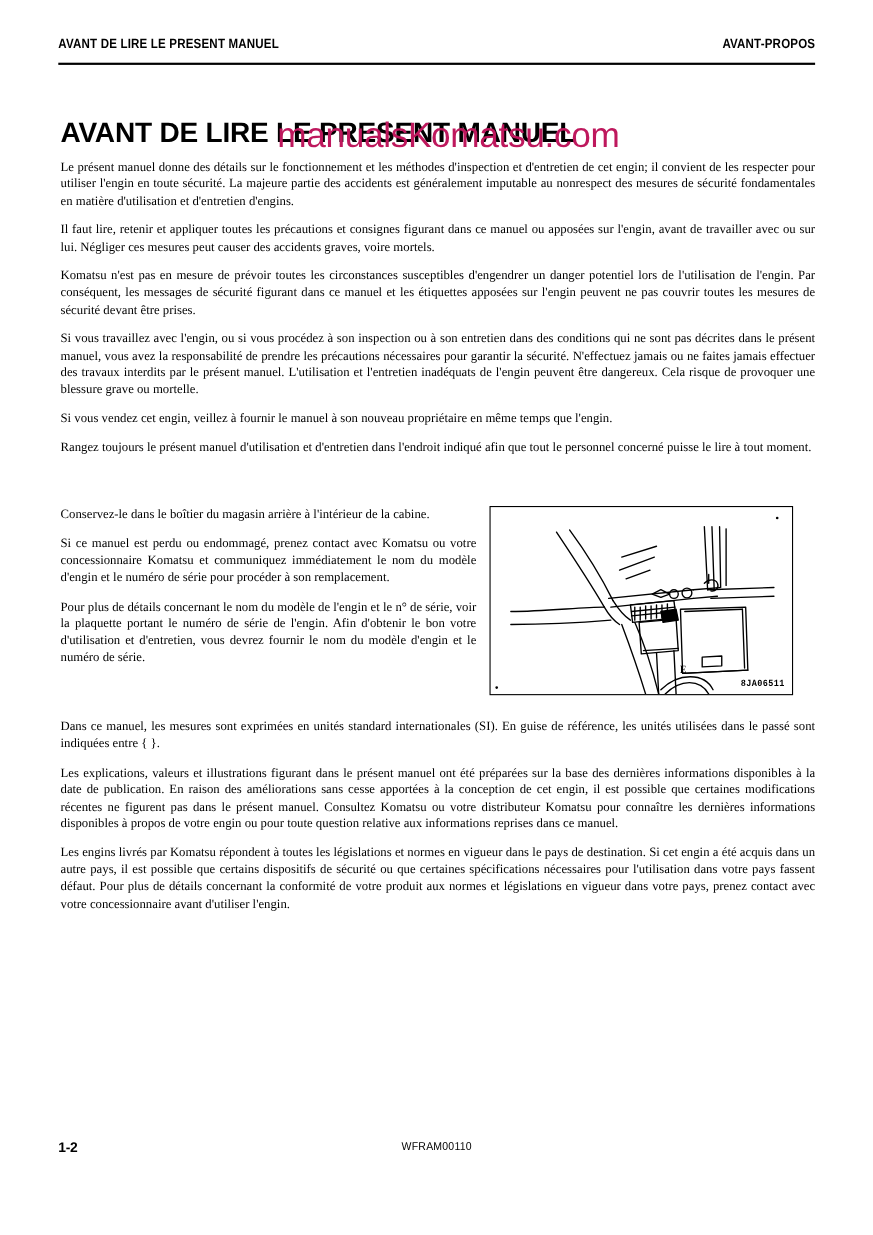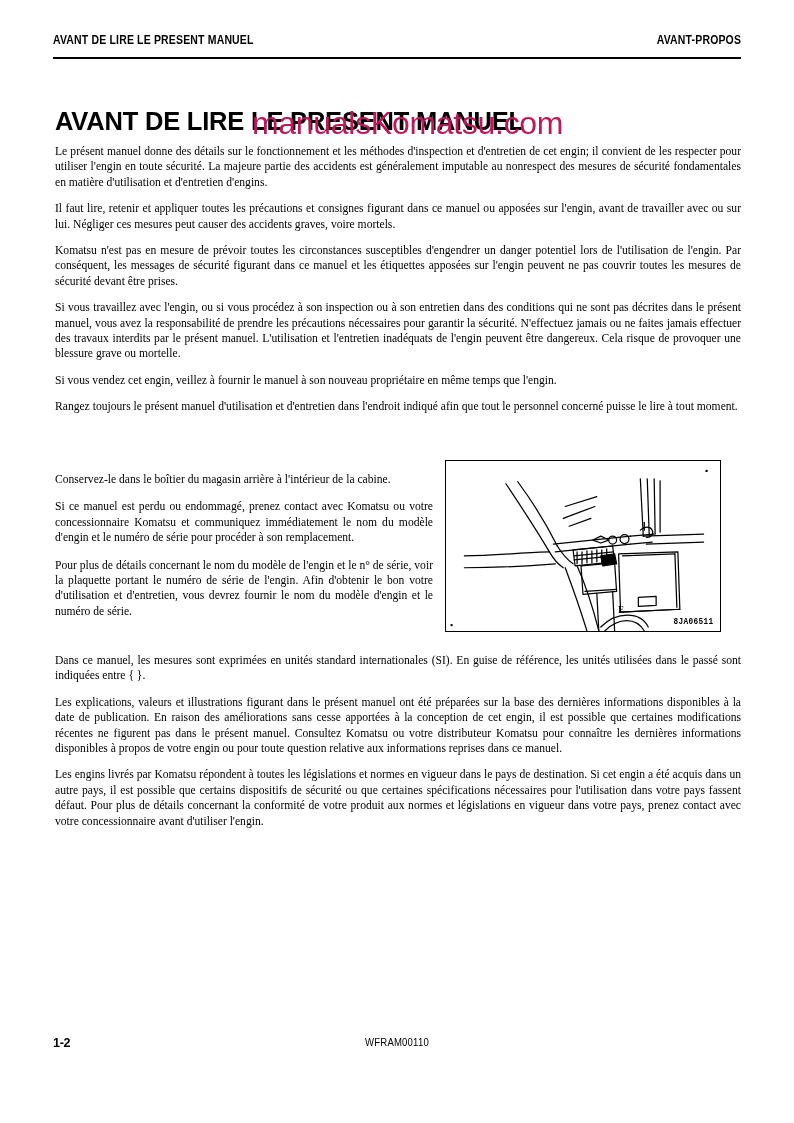--- a/index.html
+++ b/index.html
@@ -115,21 +115,20 @@
   .narrow-col {
     position: absolute;
     left: 0;
     top: 0;
     width: 378px;
   }
   .narrow-col p.para {
     font-size: 11.6px;
     line-height: 15.4px;
     margin-bottom: 11px;
-    margin-top: 12px;
   }
 
   
   .figure-box {
     position: absolute;
     left: 390px;
     top: 0px;
     width: 276px;
     height: 172px;
     border: 1.4px solid #000000;

